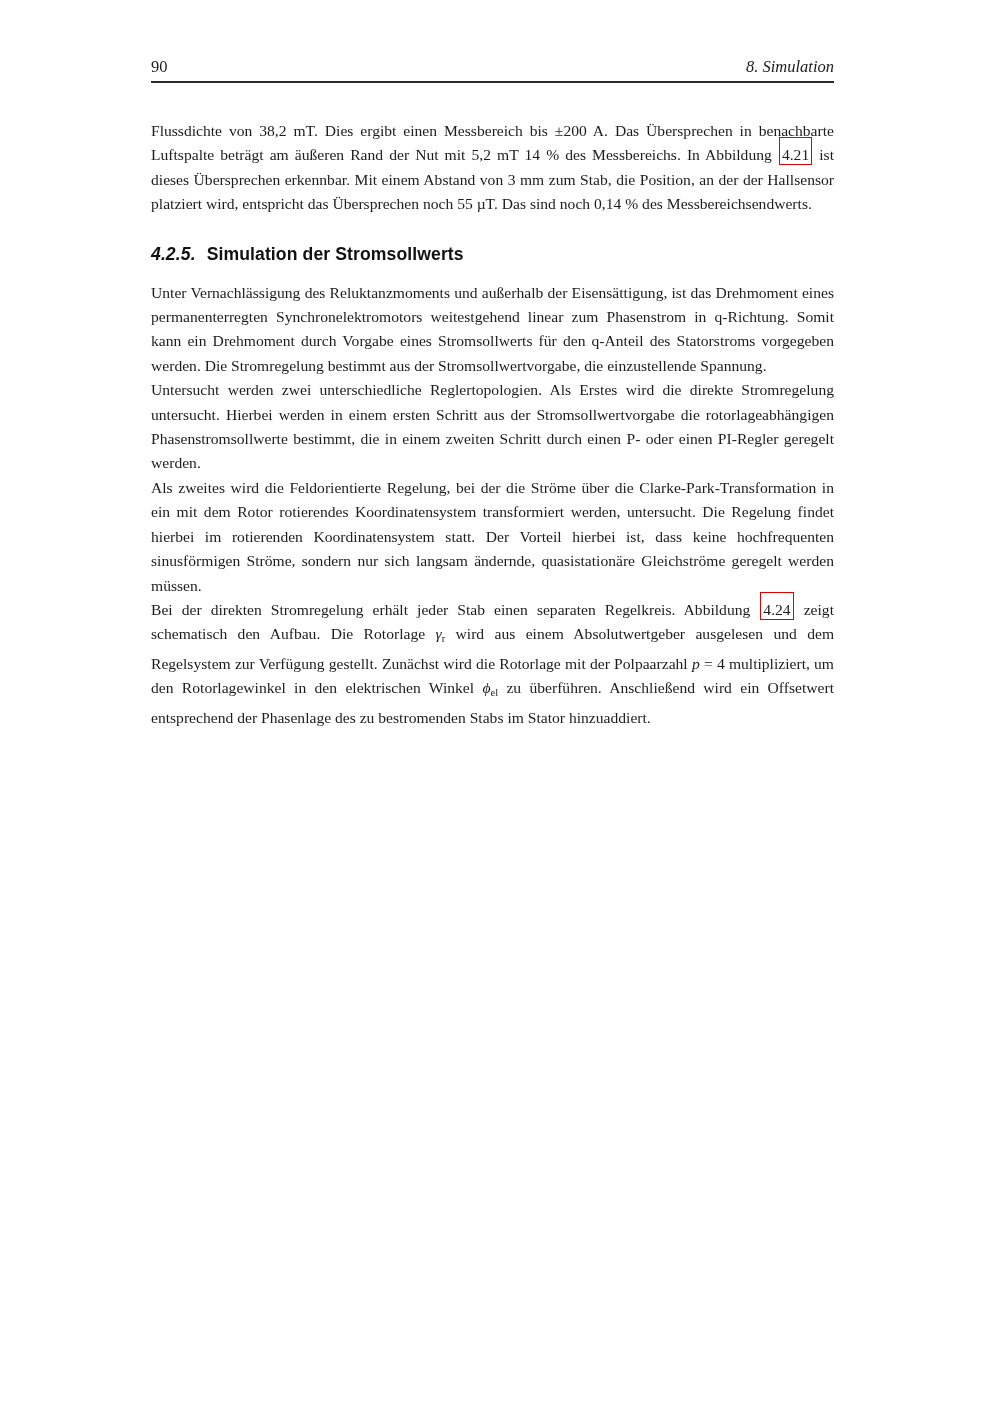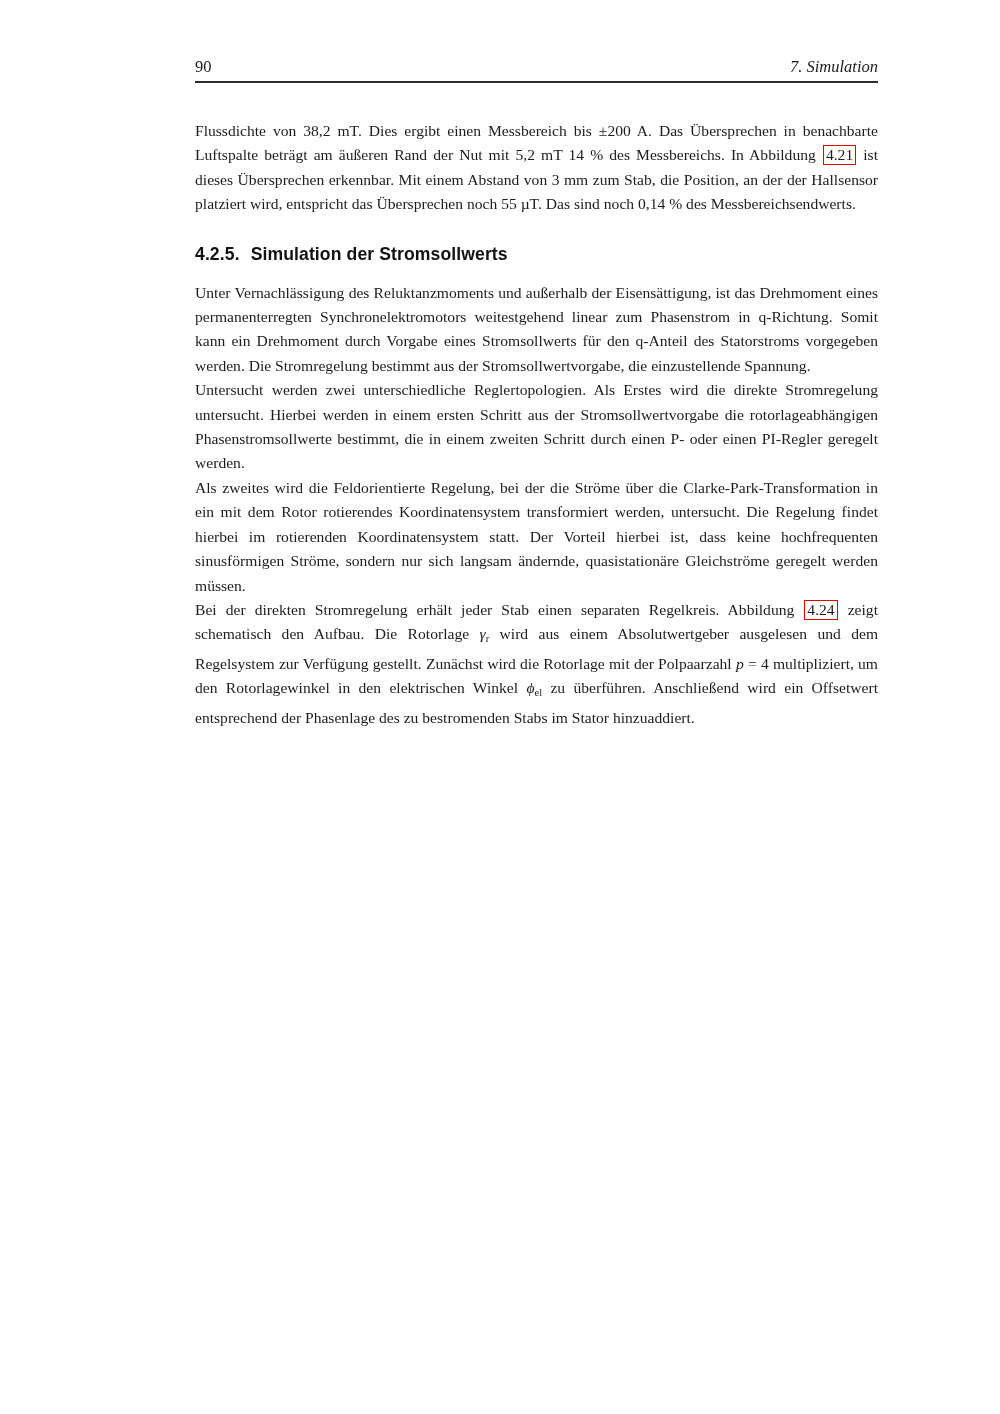--- a/index.html
+++ b/index.html
@@ -4,21 +4,20 @@
 <style>
   html, body { margin: 0; padding: 0; background: #ffffff; }
   .page {
     position: relative;
     width: 839px;
     height: 1414px;
     background: #ffffff;
     font-family: "Liberation Serif", serif;
     color: #1c1c1c;
     overflow: hidden;
-    margin-left: 44px;
   }
   .content {
     position: absolute;
     left: 151px;
     top: 0;
     width: 683px;
     padding-top: 57px;
   }
   .running-header {
     display: flex;
@@ -39,45 +38,45 @@
   }
   p.first { margin-top: 36px; }
   h2.sec {
     font-family: "Liberation Sans", sans-serif;
     font-weight: bold;
     font-size: 17.6px;
     color: #111111;
     margin: 27px 0 16px 0;
     letter-spacing: 0.1px;
   }
-  h2.sec .secnum { margin-right: 11px; }
+  h2.sec .secnum { margin-right: 11px; font-style: italic; }
   .refbox {
     border: 1.5px solid #e10000;
-    padding: 0 2px 1px 2px;
+    padding: 8px 2px 1px 2px;
     margin: 0 1px;
     color: #1c1c1c;
     text-decoration: none;
     cursor: pointer;
   }
   .mi { font-style: italic; }
   .msub {
     font-size: 10.5px;
     vertical-align: -3px;
     letter-spacing: 0;
   }
 </style>
 </head>
 <body>
 
 <div class="page">
   <div class="content">
 
     <div class="running-header">
         <span>90</span>
-        <span class="chapter">7. Simulation</span>
+        <span class="chapter">8. Simulation</span>
       </div>
 
     <p class="body first"><span>Flussdichte von 38,2 mT. Dies ergibt einen Messbereich bis ±200 A. Das Übersprechen in benachbarte Luftspalte beträgt am äußeren Rand der Nut mit 5,2 mT 14 % des Messbereichs. In Abbildung </span><span class="refbox">4.21</span><span> ist dieses Übersprechen erkennbar. Mit einem Abstand von 3 mm zum Stab, die Position, an der der Hallsensor platziert wird, entspricht das Übersprechen noch 55 µT. Das sind noch 0,14 % des Messbereichsendwerts.</span></p>
 
     <h2 class="sec"><span class="secnum">4.2.5.</span><span>Simulation der Stromsollwerts</span></h2>
 
     <p class="body">Unter Vernachlässigung des Reluktanzmoments und außerhalb der Eisensättigung, ist das Drehmoment eines permanenterregten Synchronelektromotors weitestgehend linear zum Phasenstrom in q-Richtung. Somit kann ein Drehmoment durch Vorgabe eines Stromsollwerts für den q-Anteil des Statorstroms vorgegeben werden. Die Stromregelung bestimmt aus der Stromsollwertvorgabe, die einzustellende Spannung.</p>
     <p class="body">Untersucht werden zwei unterschiedliche Reglertopologien. Als Erstes wird die direkte Stromregelung untersucht. Hierbei werden in einem ersten Schritt aus der Stromsollwertvorgabe die rotorlageabhängigen Phasenstromsollwerte bestimmt, die in einem zweiten Schritt durch einen P- oder einen PI-Regler geregelt werden.</p>
     <p class="body">Als zweites wird die Feldorientierte Regelung, bei der die Ströme über die Clarke-Park-Transformation in ein mit dem Rotor rotierendes Koordinatensystem transformiert werden, untersucht. Die Regelung findet hierbei im rotierenden Koordinatensystem statt. Der Vorteil hierbei ist, dass keine hochfrequenten sinusförmigen Ströme, sondern nur sich langsam ändernde, quasistationäre Gleichströme geregelt werden müssen.</p>
 

